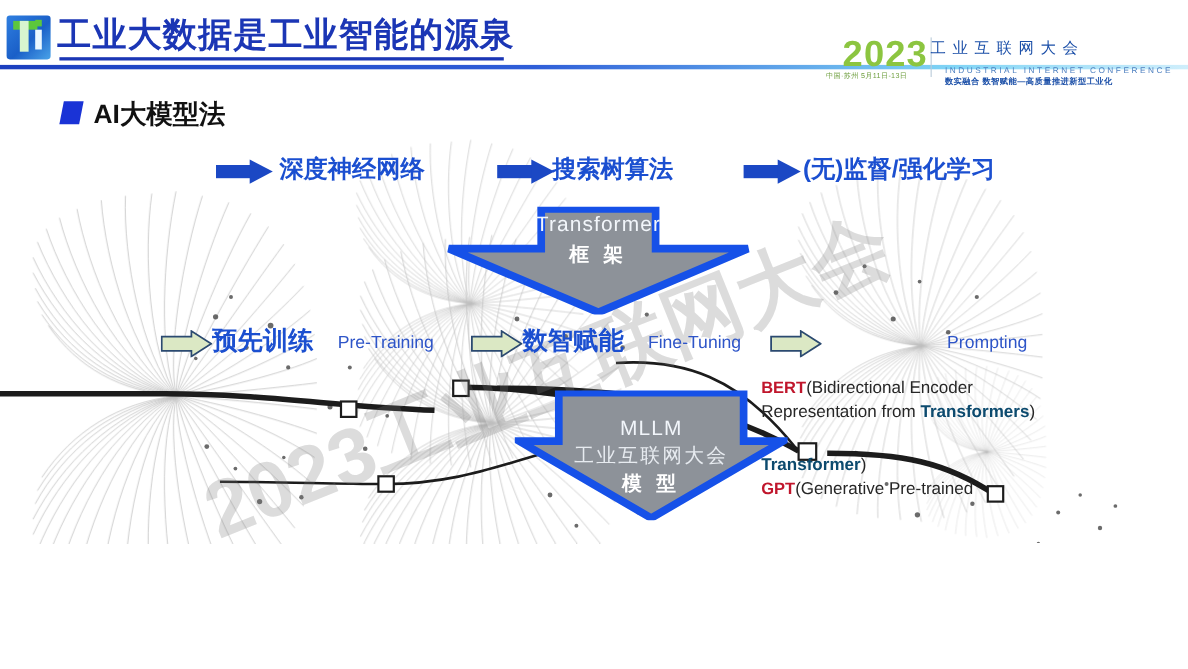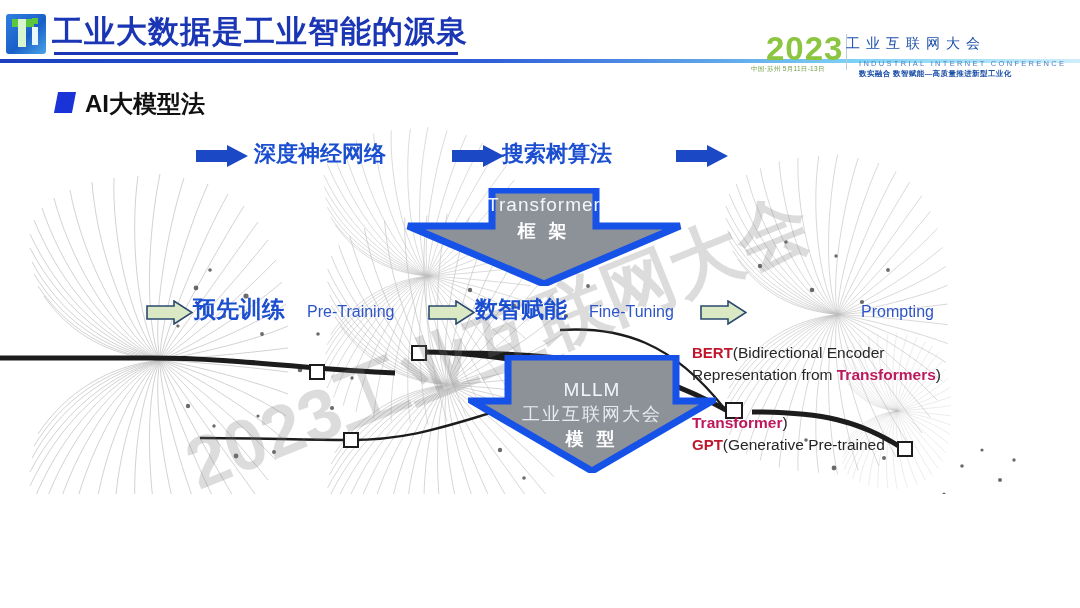--- a/index.html
+++ b/index.html
@@ -182,21 +182,21 @@
   .co-cn1 { font-size: 18px; color: #e7ebf0; letter-spacing: 2px; }
   .co-cn2 { font-size: 18px; color: #ffffff; letter-spacing: 4px; font-weight: bold; }
 
   
   .note {
     position: absolute;
     font-size: 15.5px; color: #262626;
     line-height: 22px; white-space: nowrap;
   }
   .note .acr { color: #c0162c; font-weight: bold; font-size: 15px; }
-  .note b { font-weight: bold; color: #be185d; }
+  .note b { font-weight: bold; color: #0c4a6e; }
 
   
   #dashed-box {
     position: absolute; left: 152px; top: 482px;
     width: 822px; height: 68px;
     border: 3px dashed #8cc45c;
   }
 </style>
 </head>
 <body>
@@ -389,20 +389,21 @@
     <div class="blue-arrow" style="left:452px; top:25px;">
       <div class="shaft"></div>
       <div class="head"></div>
     </div>
     <div class="row1-label" style="left:502px; top:19px;">搜索树算法</div>
 
     <div class="blue-arrow" style="left:676px; top:25px;">
       <div class="shaft"></div>
       <div class="head"></div>
     </div>
+    <div class="row1-label" style="left:730px; top:19px;">(无)监督/强化学习</div>
 
     <div class="callout" style="left:404px; top:68px; width:280px; height:98px;">
       <svg viewBox="0 0 280 98" style="position:absolute;left:0;top:0;width:280px;height:98px;">
         <polygon points="88,2 192,2 192,38 276,38 140,96 4,38 88,38" fill="#8d9299" stroke="#1651e8" stroke-width="7"></polygon>
       </svg>
       <div class="txt" style="padding-top:6px;">
         <div class="co-en">Transformer</div>
         <div class="co-cn2" style="margin-top:3px;">框 架</div>
       </div>
     </div>

